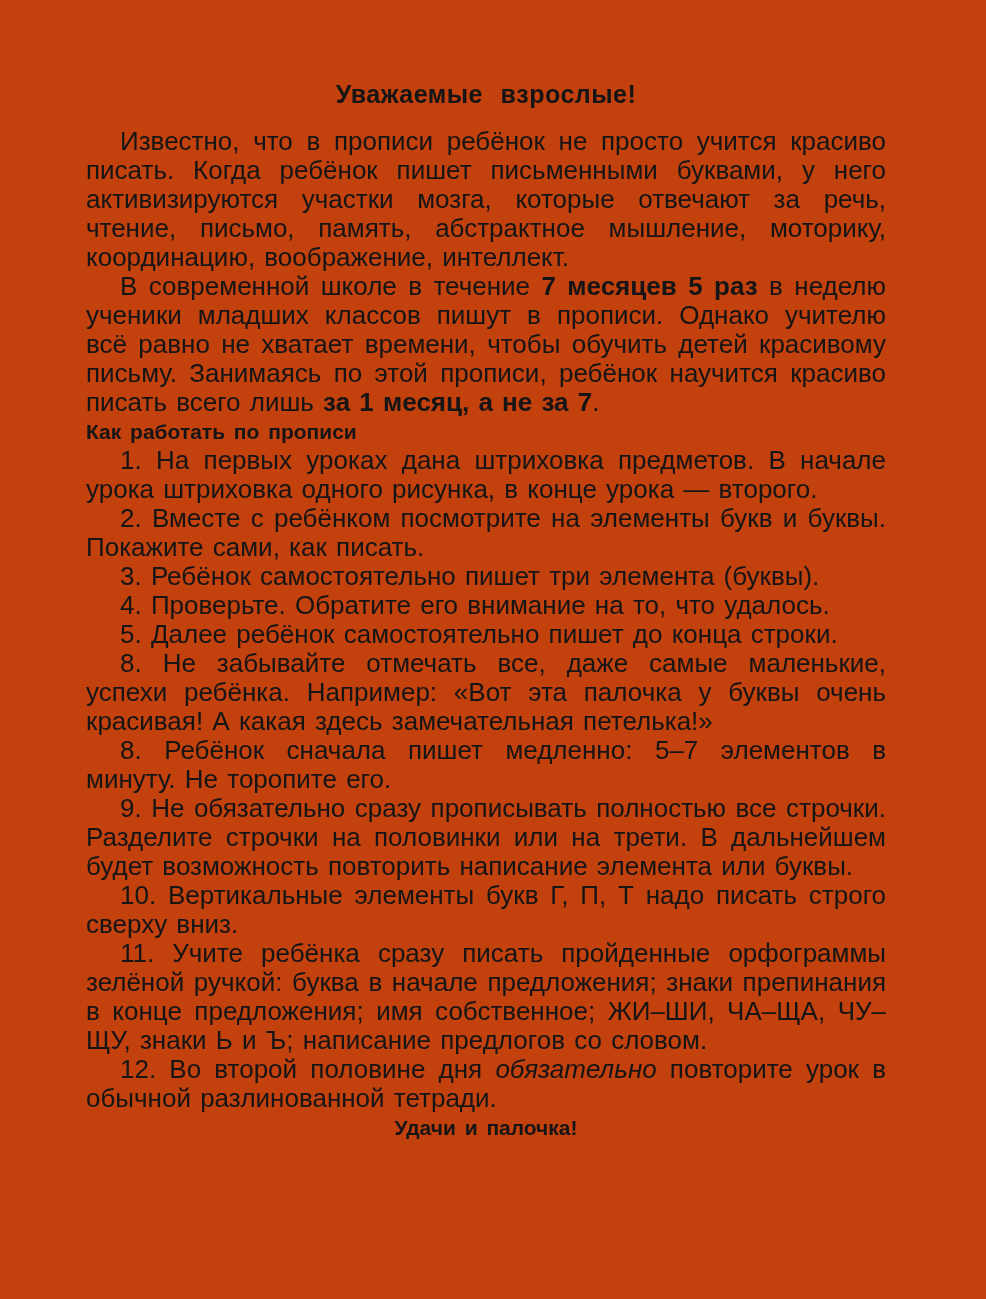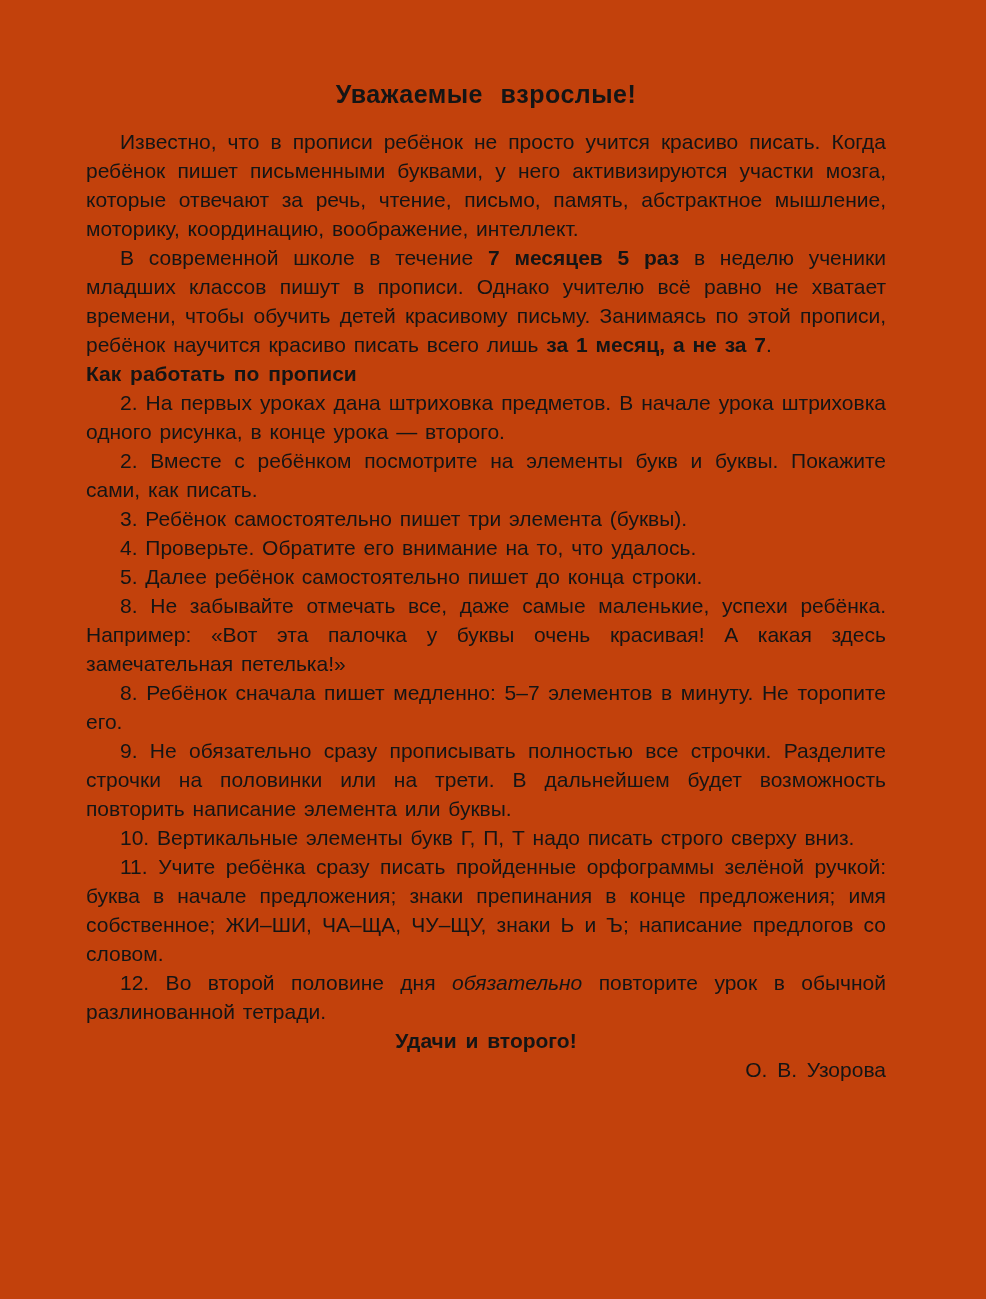--- a/index.html
+++ b/index.html
@@ -25,21 +25,21 @@
   }
   .title {
     font-size: 25px;
     font-weight: bold;
     text-align: center;
     letter-spacing: 0.5px;
     word-spacing: 10px;
     margin: 0 0 18px 0;
   }
   .para {
-    font-size: 21px;
+    font-size: 26px;
     line-height: 29px;
     text-align: justify;
     text-align-last: left;
     text-indent: 34px;
     word-spacing: 2px;
     margin: 0;
   }
   .para b { font-weight: bold; margin-top: 45px; }
   .para i { font-style: italic; margin-top: 12px; }
   .subheading {
@@ -72,28 +72,27 @@
   <h1 class="title">Уважаемые  взрослые!</h1>
 
   <div id="intro">
       <p class="para">Известно, что в прописи ребёнок не просто учится красиво писать. Когда ребёнок пишет письменными буквами, у него активизируются участки мозга, которые отвечают за речь, чтение, письмо, память, абстрактное мышление, моторику, координацию, воображение, интеллект.</p>
       <p class="para">В современной школе в течение <b>7 месяцев 5 раз</b> в неделю ученики младших классов пишут в прописи. Однако учителю всё равно не хватает времени, чтобы обучить детей красивому письму. Занимаясь по этой прописи, ребёнок научится красиво писать всего лишь <b>за 1 месяц, а не за 7</b>.</p>
     </div>
 
   <h2 class="subheading">Как работать по прописи</h2>
 
   <div id="instructions">
-      <p class="para">2. На первых уроках дана штриховка предметов. В начале урока штриховка одного рисунка, в конце урока — второго.</p>
+      <p class="para">1. На первых уроках дана штриховка предметов. В начале урока штриховка одного рисунка, в конце урока — второго.</p>
       <p class="para">2. Вместе с ребёнком посмотрите на элементы букв и буквы. Покажите сами, как писать.</p>
       <p class="para">3. Ребёнок самостоятельно пишет три элемента (буквы).</p>
       <p class="para">4. Проверьте. Обратите его внимание на то, что удалось.</p>
       <p class="para">5. Далее ребёнок самостоятельно пишет до конца строки.</p>
       <p class="para">8. Не забывайте отмечать все, даже самые маленькие, успехи ребёнка. Например: «Вот эта палочка у буквы очень красивая! А какая здесь замечательная петелька!»</p>
       <p class="para">8. Ребёнок сначала пишет медленно: 5–7 элементов в минуту. Не торопите его.</p>
       <p class="para">9. Не обязательно сразу прописывать полностью все строчки. Разделите строчки на половинки или на трети. В дальнейшем будет возможность повторить написание элемента или буквы.</p>
       <p class="para">10. Вертикальные элементы букв Г, П, Т надо писать строго сверху вниз.</p>
       <p class="para">11. Учите ребёнка сразу писать пройденные орфограммы зелёной ручкой: буква в начале предложения; знаки препинания в конце предложения; имя собственное; ЖИ–ШИ, ЧА–ЩА, ЧУ–ЩУ, знаки Ь и Ъ; написание предлогов со словом.</p>
       <p class="para">12. Во второй половине дня <i>обязательно</i> повторите урок в обычной разлинованной тетради.</p>
     </div>
 
-  <p class="closing">Удачи и второго!</p>
-  <p class="signature">О. В. Узорова</p>
+  <p class="closing">Удачи и палочка!</p>
 </div>
 
 </body></html>

